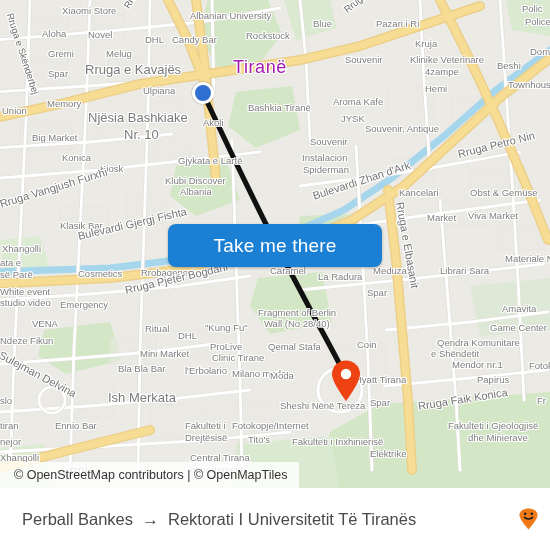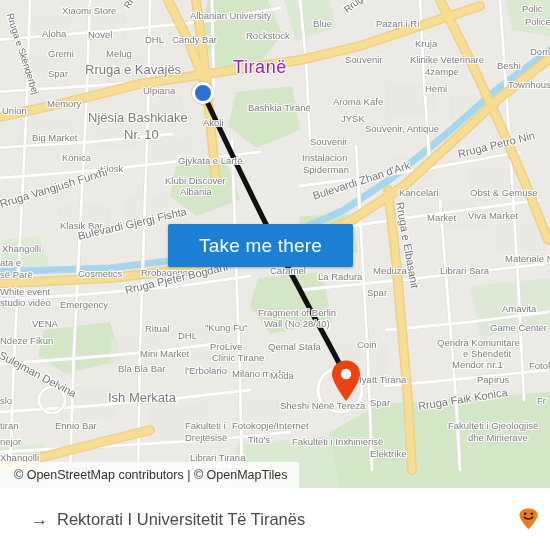--- a/index.html
+++ b/index.html
@@ -59,24 +59,24 @@
   #dest-marker {
     position: absolute;
     left: 331px; top: 360px;
     width: 30px; height: 42px;
   }
 
   
   #take-me-there {
     position: absolute;
     left: 168px; top: 224px;
-    width: 185px; height: 43px;
+    width: 214px; height: 43px;
     background: #1b7fd4;
     border: none;
-    border-radius: 2px;
+    border-radius: 8px;
     color: #ffffff;
     font-size: 19px;
     font-family: "Liberation Sans", sans-serif;
     letter-spacing: .2px;
     cursor: pointer;
     box-shadow: 0 1px 3px rgba(0,0,0,.28);
     display: flex;
     align-items: center;
     justify-content: center;
     padding: 0;
@@ -370,21 +370,21 @@
         <div class="maplabel poi" style="left: 145px; top: 323px;">Ritual</div>
         <div class="maplabel poi" style="left: 178px; top: 330px;">DHL</div>
         <div class="maplabel poi" style="left: 205px; top: 322px;">"Kung Fu"</div>
         <div class="maplabel poi" style="left: 357px; top: 339px;">Coin</div>
         <div class="maplabel poi" style="left: 490px; top: 322px; text-align: right;">Game Center</div>
         <div class="maplabel poi" style="left: 0px; top: 335px;">Ndeze Fikun</div>
         <div class="maplabel poi" style="left: 140px; top: 348px;">Mini Market</div>
         <div class="maplabel poi" style="left: 210px; top: 341px;">ProLive</div>
         <div class="maplabel poi" style="left: 212px; top: 352px;">Clinic Tirane</div>
         <div class="maplabel poi" style="left: 437px; top: 337px;">Qendra Komunitare</div>
-        <div class="maplabel poi" style="left: 463px; top: 348px;">e Shëndetit</div>
+        <div class="maplabel poi" style="left: 431px; top: 348px;">e Shëndetit</div>
         <div class="maplabel poi" style="left: 452px; top: 359px;">Mendor nr.1</div>
         <div class="maplabel poi" style="left: 529px; top: 360px;">Fotok</div>
         <div class="maplabel med" style="left: 0px; top: 348px; transform: rotate(28deg);">Sulejman Delvina</div>
         <div class="maplabel poi" style="left: 118px; top: 363px;">Bla Bla Bar</div>
         <div class="maplabel poi" style="left: 185px; top: 365px;">l'Erbolario</div>
         <div class="maplabel poi" style="left: 232px; top: 368px;">Milano moda</div>
         <div class="maplabel poi" style="left: 268px; top: 341px;">Qemal Stafa</div>
         <div class="maplabel poi" style="left: 477px; top: 374px;">Papirus</div>
         <div class="maplabel poi" style="left: 355px; top: 374px;">Hyatt Tirana</div>
         <div class="maplabel poi" style="left: 270px; top: 370px;">Moda</div>
@@ -399,21 +399,21 @@
         <div class="maplabel poi" style="left: 185px; top: 420px;">Fakulteti i</div>
         <div class="maplabel poi" style="left: 232px; top: 420px;">Fotokopje/Internet</div>
         <div class="maplabel poi" style="left: 185px; top: 432px;">Drejtësisë</div>
         <div class="maplabel poi" style="left: 248px; top: 434px;">Tito's</div>
         <div class="maplabel poi" style="left: 0px; top: 436px;">nejor</div>
         <div class="maplabel poi" style="left: 292px; top: 436px;">Fakulteti i Inxhinierisë</div>
         <div class="maplabel poi" style="left: 322px; top: 448px; margin-left: 48px;">Elektrike</div>
         <div class="maplabel poi" style="left: 448px; top: 420px;">Fakulteti i Gjeologjisë</div>
         <div class="maplabel poi" style="left: 468px; top: 432px;">dhe Minierave</div>
         <div class="maplabel poi" style="left: 0px; top: 452px;">Xhangolli</div>
-        <div class="maplabel poi" style="left: 190px; top: 452px;">Librari Tirana</div>
+        <div class="maplabel poi" style="left: 190px; top: 452px;">Central Tirana</div>
         <div class="maplabel med" style="left: 70px; top: 466px; transform: rotate(-14deg);">Rru</div>
         <div class="maplabel area" style="left: 190px; top: 464px;">appartements</div>
       </div>
 
     <div id="origin-dot"></div>
 
     <div id="dest-marker">
       <svg width="30" height="42" viewBox="0 0 30 42">
         <path d="M15 41 C15 41 29 22.5 29 14.2 C29 6.4 22.7 0.6 15 0.6
                  C7.3 0.6 1 6.4 1 14.2 C1 22.5 15 41 15 41 Z" fill="#ef4212"></path>
@@ -421,20 +421,21 @@
       </svg>
     </div>
 
     <button id="take-me-there">Take me there</button>
 
     <div id="attribution">© OpenStreetMap contributors | © OpenMapTiles</div>
   </div>
 
   <div id="footer">
     <div id="route-summary">
+      <span>Perball Bankes</span>
       <span id="route-arrow">→</span>
       <span>Rektorati I Universitetit Të Tiranës</span>
     </div>
 
     <div id="moovit-logo">
       <span style="display:flex;">
         <svg width="19" height="22" viewBox="0 0 19 22">
           <path d="M9.5 21.5 C9.5 21.5 18.6 11.6 18.6 7.1 C18.6 3.1 14.5 0.4 9.5 0.4
                    C4.5 0.4 0.4 3.1 0.4 7.1 C0.4 11.6 9.5 21.5 9.5 21.5 Z" fill="#f07a18"></path>
           <circle cx="6.2" cy="5.8" r="1.25" fill="#1a1a1a"></circle>

